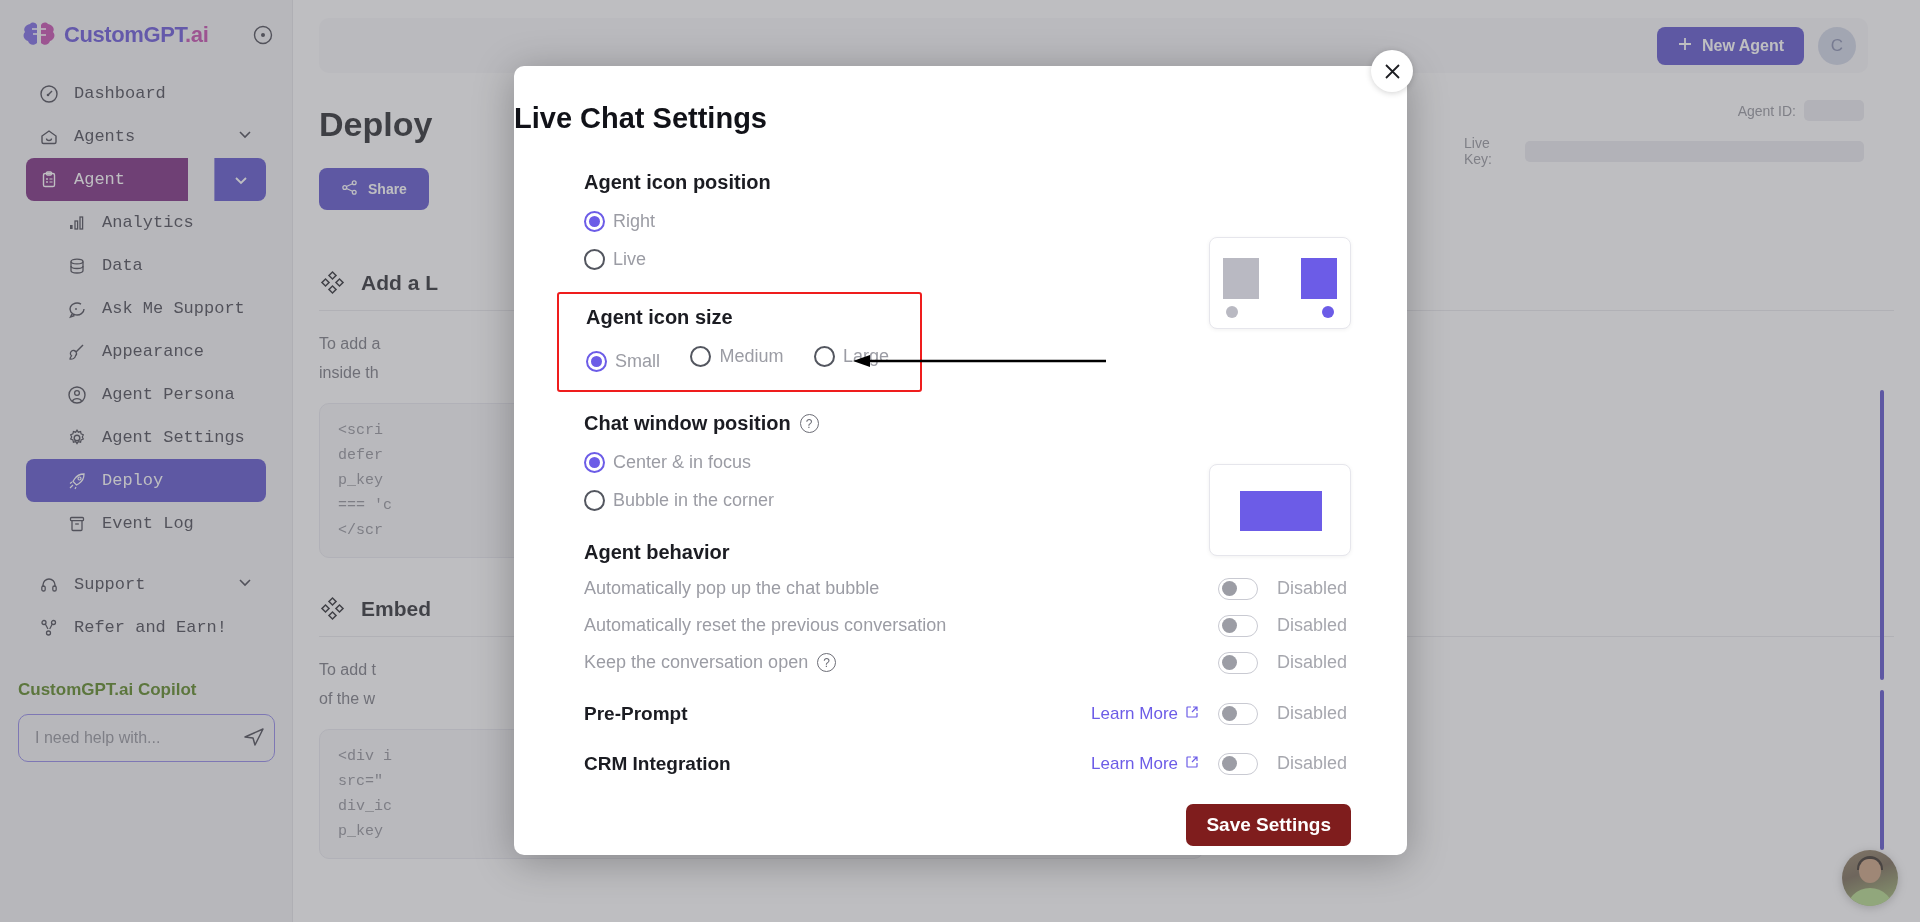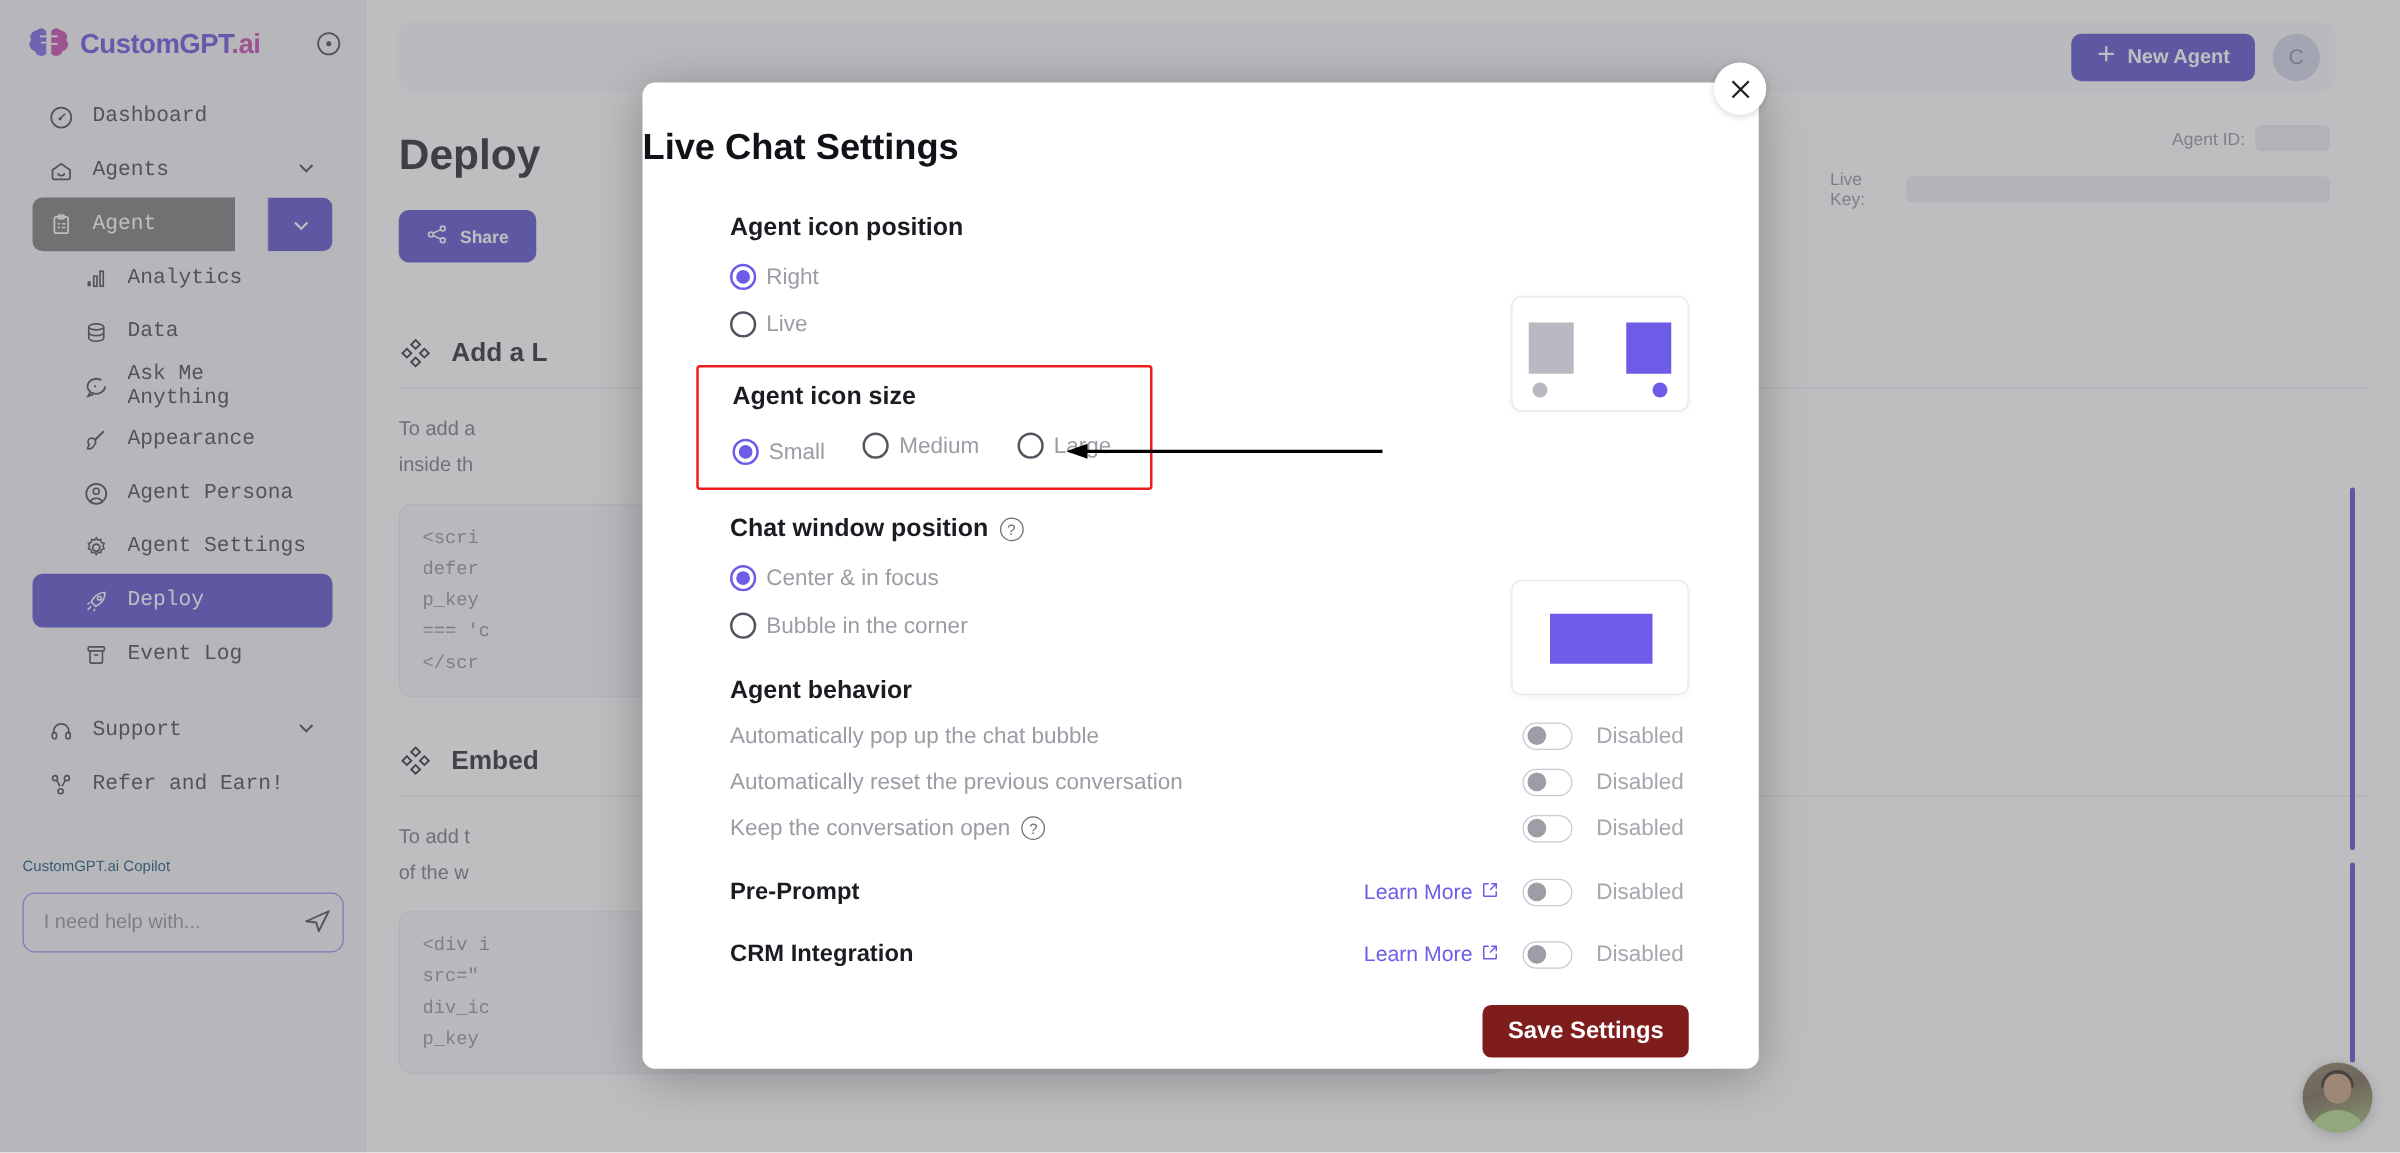--- a/index.html
+++ b/index.html
@@ -28,35 +28,35 @@
 
   .nav { padding: 6px 0 0 0; }
   .nav-item {
     display: flex; align-items: center; gap: 14px;
     height: 43px; margin: 0 26px 0 26px; padding: 0 12px;
     border-radius: 8px; color: #3b3b45; font-size: 17px; font-family: Liberation Mono, monospace;
   }
   .nav-item .ic { width: 22px; height: 22px; display: flex; align-items: center; justify-content: center; flex:none; }
   .nav-item .chev { margin-left: auto; }
   .nav-item.active-split {
-    background: #737373; color: #ffffff; margin-right: 26px;
+    background: #701a75; color: #ffffff; margin-right: 26px;
     border-radius: 8px 0 0 8px; flex: 1; margin-left: 26px;
   }
   .split-wrap { display: flex; margin-right: 26px; }
   .split-chev {
     width: 52px; background:#5046c8; border-radius: 0 8px 8px 0;
     display:flex; align-items:center; justify-content:center;
     border-left: 1px solid rgba(255,255,255,.35);
   }
   .sub-item { padding-left: 40px; }
   .sub-item.sel { background:#5046c8; color:#fff; }
   .nav-gap { height: 18px; }
 
   .copilot { position: absolute; left: 0; bottom: 0; width: 293px; padding: 0 18px 160px 18px; }
-  .copilot-title { font-size: 12px; font-weight: normal; color:#0c4a6e; margin-bottom: 14px; }
+  .copilot-title { font-size: 17px; font-weight: bold; color:#4d7c0f; margin-bottom: 14px; }
   .copilot-box {
     height: 48px; border: 1px solid #8a7fe8; border-radius: 10px;
     display: flex; align-items: center; padding: 0 12px 0 16px; background: transparent;
   }
   .copilot-box input {
     border: none; outline: none; background: transparent; flex: 1;
     font-size: 16px; color: #6f7078; font-family: inherit;
   }
   .copilot-box input::placeholder { color: #8b8c94; }
 
@@ -297,21 +297,21 @@
 
         <div class="nav-item sub-item">
           <span class="ic">
             <svg width="20" height="20" viewBox="0 0 20 20">
                 <path d="M17 10 a7 6 0 1 1-3-4.9" fill="none" stroke="#3b3b45" stroke-width="1.4"></path>
                 <path d="M17 5 v5 h-5" fill="none" stroke="#3b3b45" stroke-width="1.4" opacity="0"></path>
                 <path d="M5 15 l-1.5 3 4-1.5" fill="none" stroke="#3b3b45" stroke-width="1.4"></path>
                 <circle cx="9" cy="10" r=".9" fill="#3b3b45"></circle>
               </svg>
           </span>
-          <span>Ask Me Anything</span>
+          <span>Ask Me Support</span>
         </div>
 
         <div class="nav-item sub-item">
           <span class="ic">
             <svg width="20" height="20" viewBox="0 0 20 20">
                 <path d="M16 3 L9 10" stroke="#3b3b45" stroke-width="1.5" fill="none"></path>
                 <path d="M9 10 a3 3 0 1 0-4.5 3.8 C3.5 15 3 16.5 3 17 c2.5 .4 5-1 5.5-3.2 A3 3 0 0 0 9 10Z" fill="none" stroke="#3b3b45" stroke-width="1.3"></path>
               </svg>
           </span>
           <span>Appearance</span>

